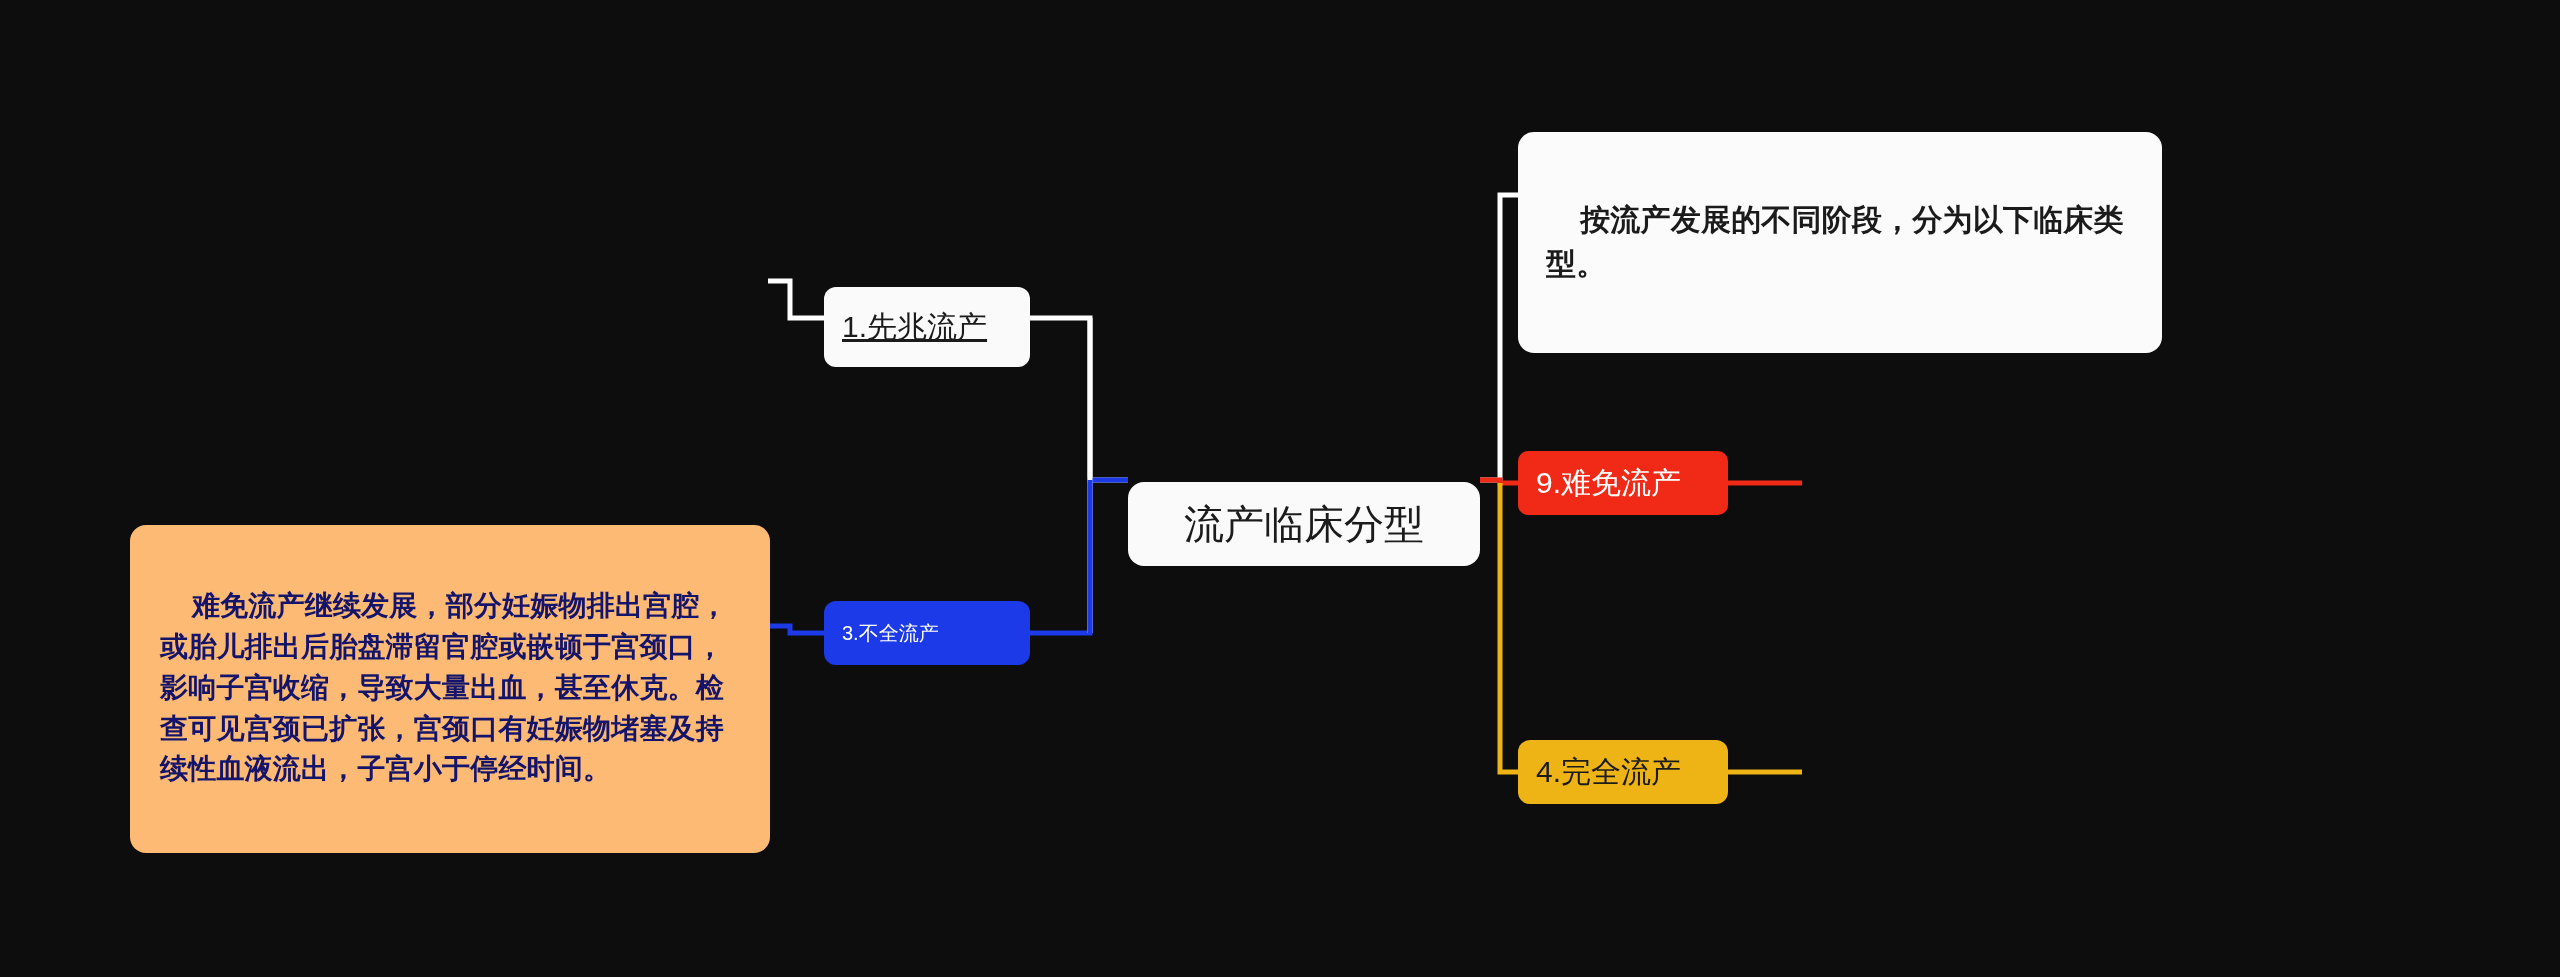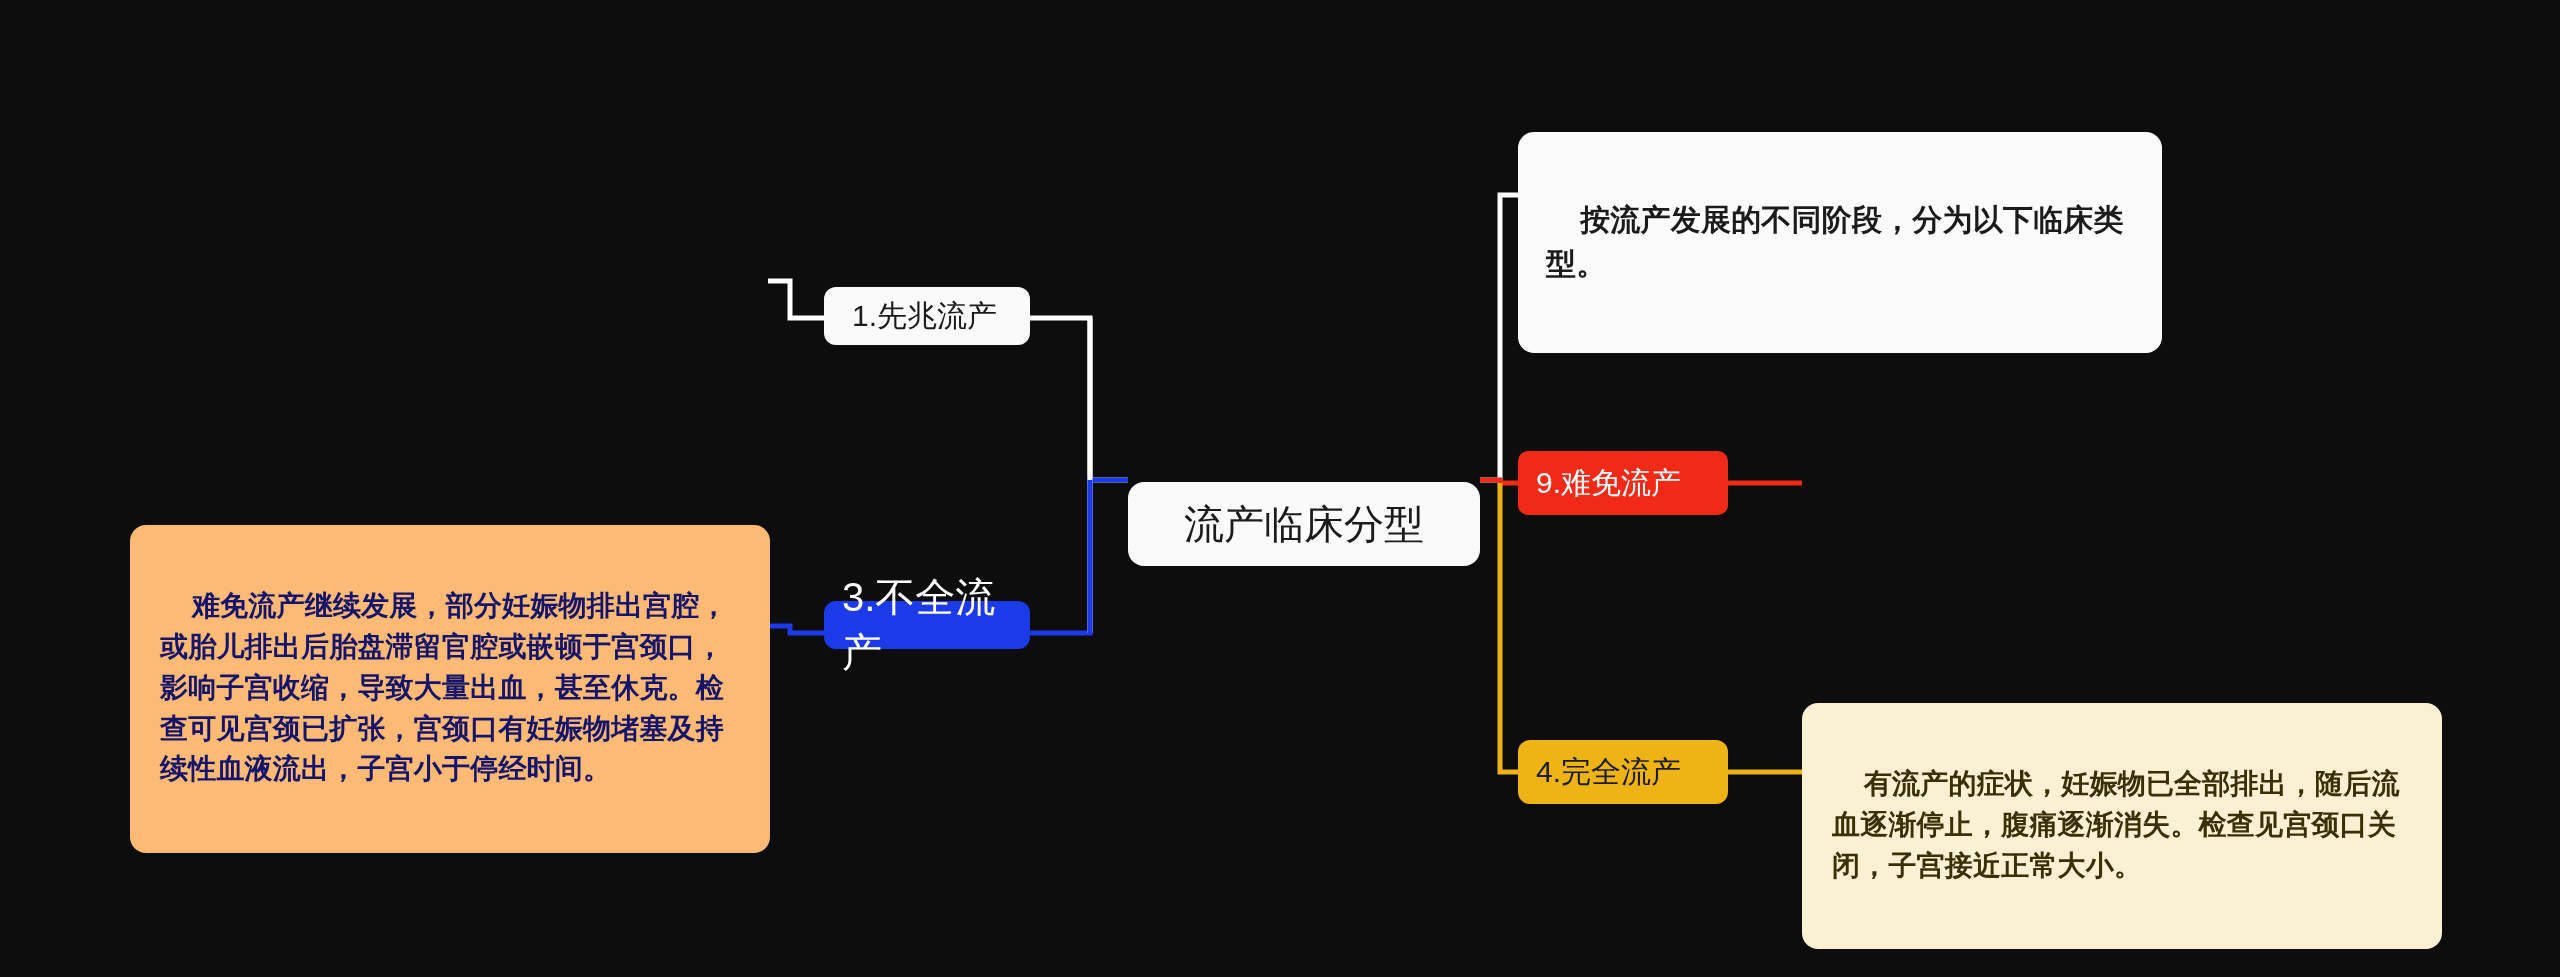--- a/index.html
+++ b/index.html
@@ -56,35 +56,36 @@
     font-size: 40px;
     border-radius: 16px;
     margin-top: 44px;
   }
 
   
   #branch-1 {
     left: 824px;
     top: 287px;
     width: 206px;
-    height: 58px;
+    height: 80px;
     background: #fafafa;
     color: #1b1b1b;
     font-size: 30px;
-    padding-left: 28px;
+    padding-left: 18px;
     border-radius: 12px;
+    text-decoration: underline;
   }
   #branch-3 {
     left: 824px;
     top: 601px;
     width: 206px;
-    height: 48px;
+    height: 64px;
     background: #1d3ae8;
     color: #ffffff;
-    font-size: 40px;
+    font-size: 20px;
     padding-left: 18px;
     border-radius: 12px;
   }
   #branch-2 {
     left: 1518px;
     top: 451px;
     width: 210px;
     height: 64px;
     background: #f02a17;
     color: #ffffff;
@@ -196,17 +197,14 @@
   <div class="node" id="branch-3">
     <span>3.不全流产</span>
   </div>
   <div class="leafbox" id="leaf-3">
     <span>难免流产继续发展，部分妊娠物排出宫腔，或胎儿排出后胎盘滞留官腔或嵌顿于宫颈口，影响子宫收缩，导致大量出血，甚至休克。检查可见宫颈已扩张，宫颈口有妊娠物堵塞及持续性血液流出，子宫小于停经时间。</span>
   </div>
 
   <div class="node" id="branch-4">
     <span>4.完全流产</span>
   </div>
-  <div class="leafbox" id="leaf-4">
-    <span>有流产的症状，妊娠物已全部排出，随后流血逐渐停止，腹痛逐渐消失。检查见宫颈口关闭，子宫接近正常大小。</span>
-  </div>
 
 </div>
 
 </body></html>

